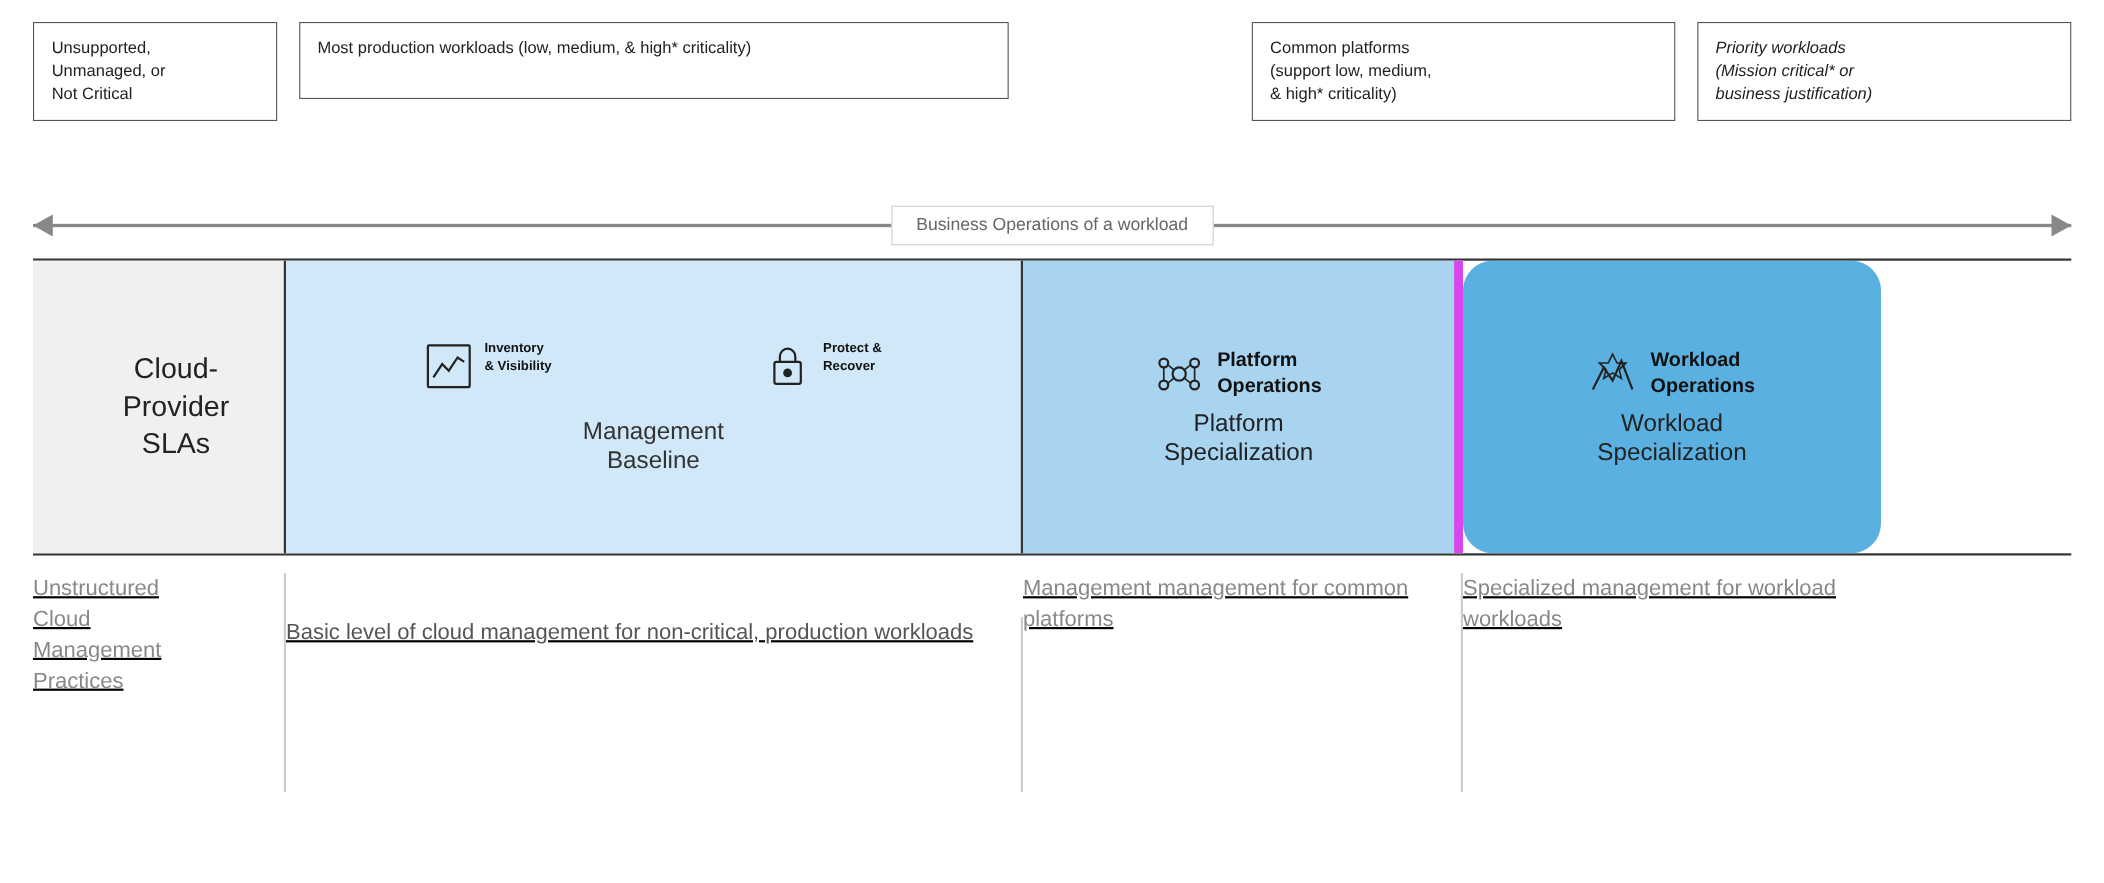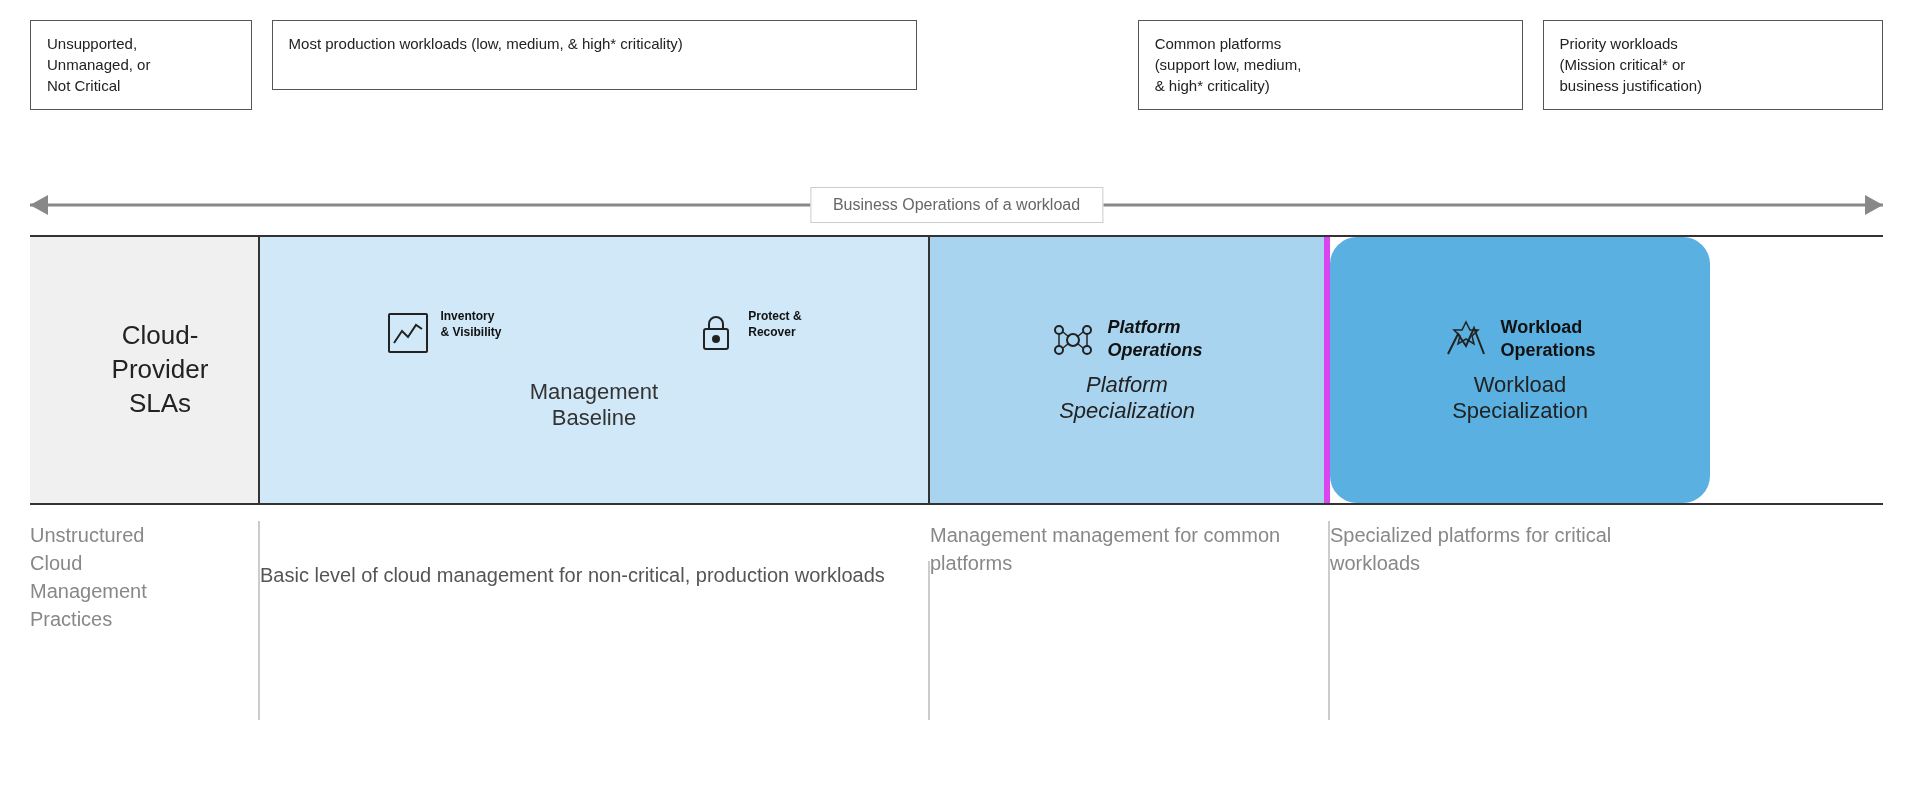--- a/index.html
+++ b/index.html
@@ -50,20 +50,21 @@
     .top-box-spacer {
       width: 230px;
     }
     .top-box-col3 {
       width: 400px;
       min-height: 90px;
     }
     .top-box-col4 {
       width: 353px;
       min-height: 90px;
+      font-style: italic;
     }
 
     
     .arrow-row {
       display: flex;
       flex-direction: row;
       align-items: center;
       height: 60px;
       position: relative;
       margin-bottom: 0;
@@ -183,27 +184,26 @@
 
     .col-2-subtitle {
       font-size: 22px;
       color: #333;
       text-align: center;
     }
 
     .col-3 {
       width: 400px;
       background: #a8d4f0;
-      border-right: 6px solid #d946ef;
+      border-right: 8px solid #d946ef;
       display: flex;
       flex-direction: column;
       align-items: center;
       justify-content: center;
       padding: 20px;
-      font-style: italic;
     }
 
     .col-4 {
       width: 380px;
       background: #5ab0e0;
       display: flex;
       flex-direction: column;
       align-items: center;
       justify-content: center;
       padding: 20px;
@@ -268,20 +268,21 @@
     .bottom-text-dark {
       font-size: 20px;
       color: #555;
       line-height: 1.4;
     }
 
     
     .bottom-row > div {
       border-right: 2px solid #ccc;
       padding-right: 20px;
+      text-decoration: underline;
     }
     .bottom-row > div:last-child {
       border-right: none;
     }
   </style>
 </head>
 <body>
 
 <div class="main-container">
 
@@ -393,17 +394,17 @@
 Management
 Practices</div>
     </div>
     <div class="bottom-col-2">
       <div class="bottom-text-dark">Basic level of cloud management for non-critical, production workloads</div>
     </div>
     <div class="bottom-col-3">
       <div class="bottom-text">Management management for common platforms</div>
     </div>
     <div class="bottom-col-4">
-      <div class="bottom-text">Specialized platforms for critical workloads</div>
+      <div class="bottom-text">Specialized management for workload workloads</div>
     </div>
   </div>
 
 </div>
 
 </body></html>

